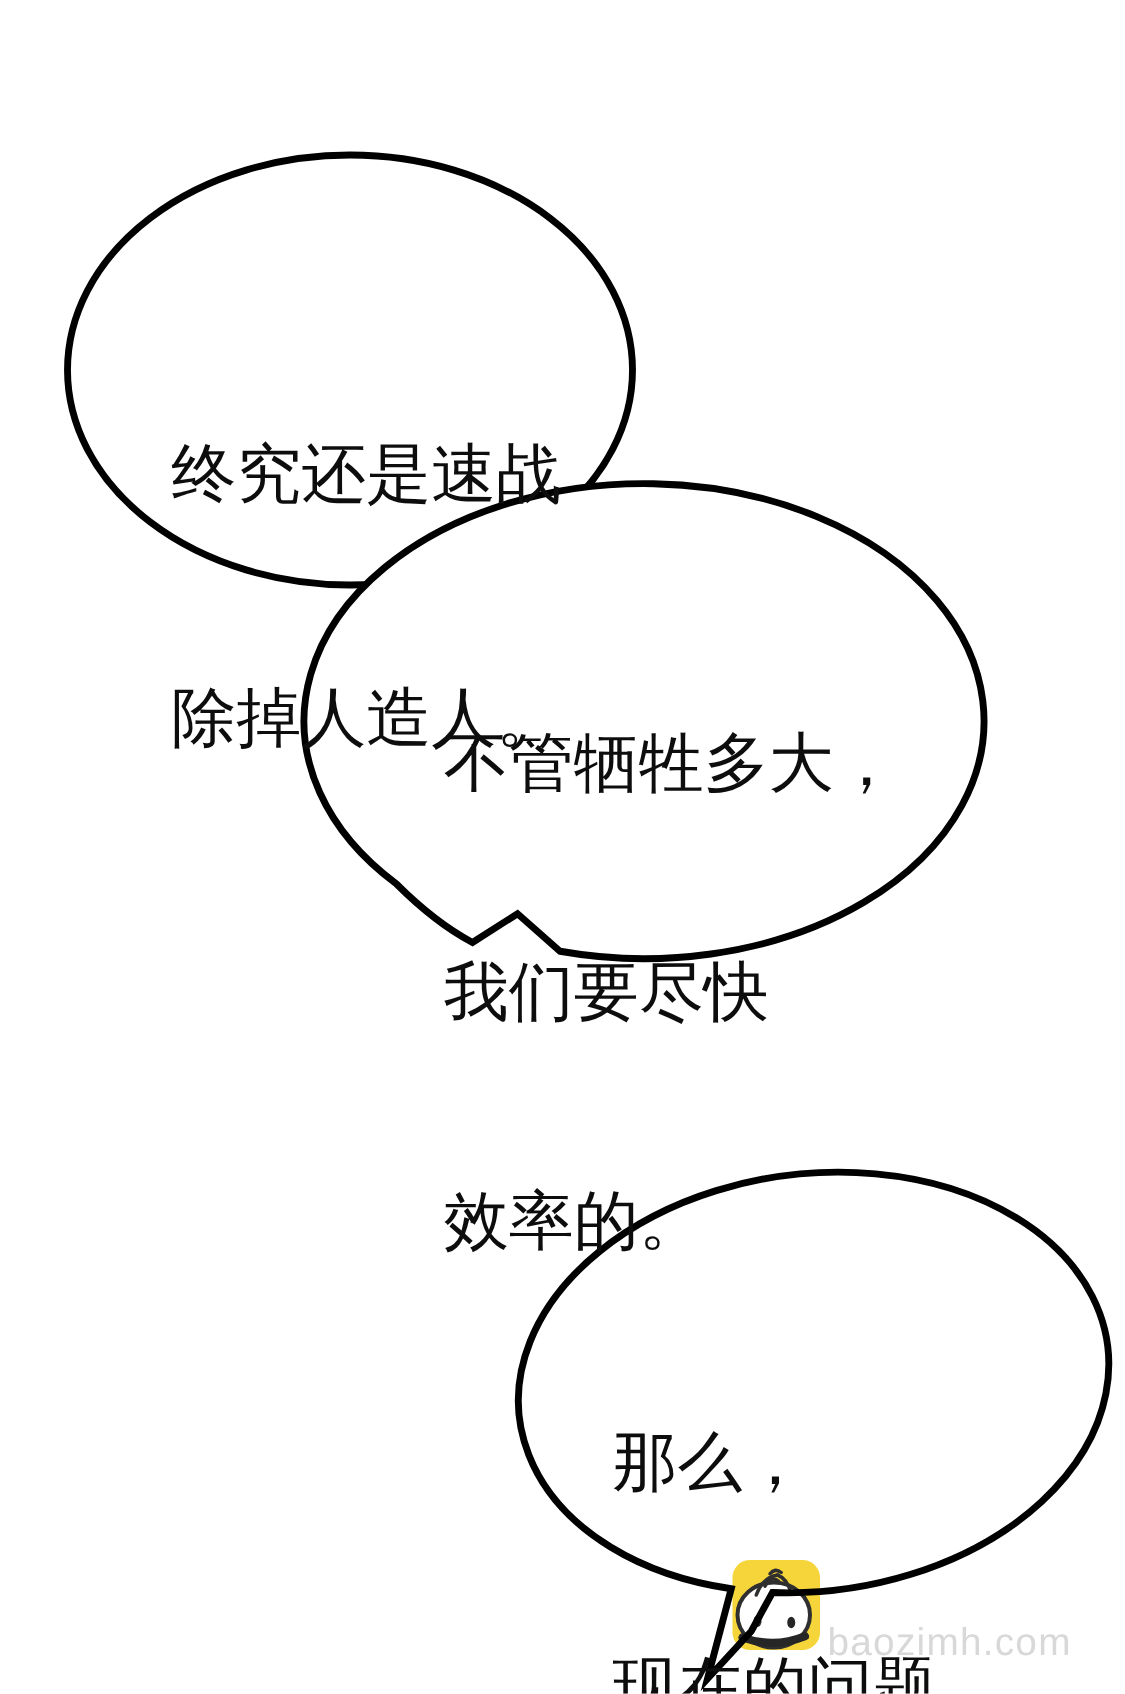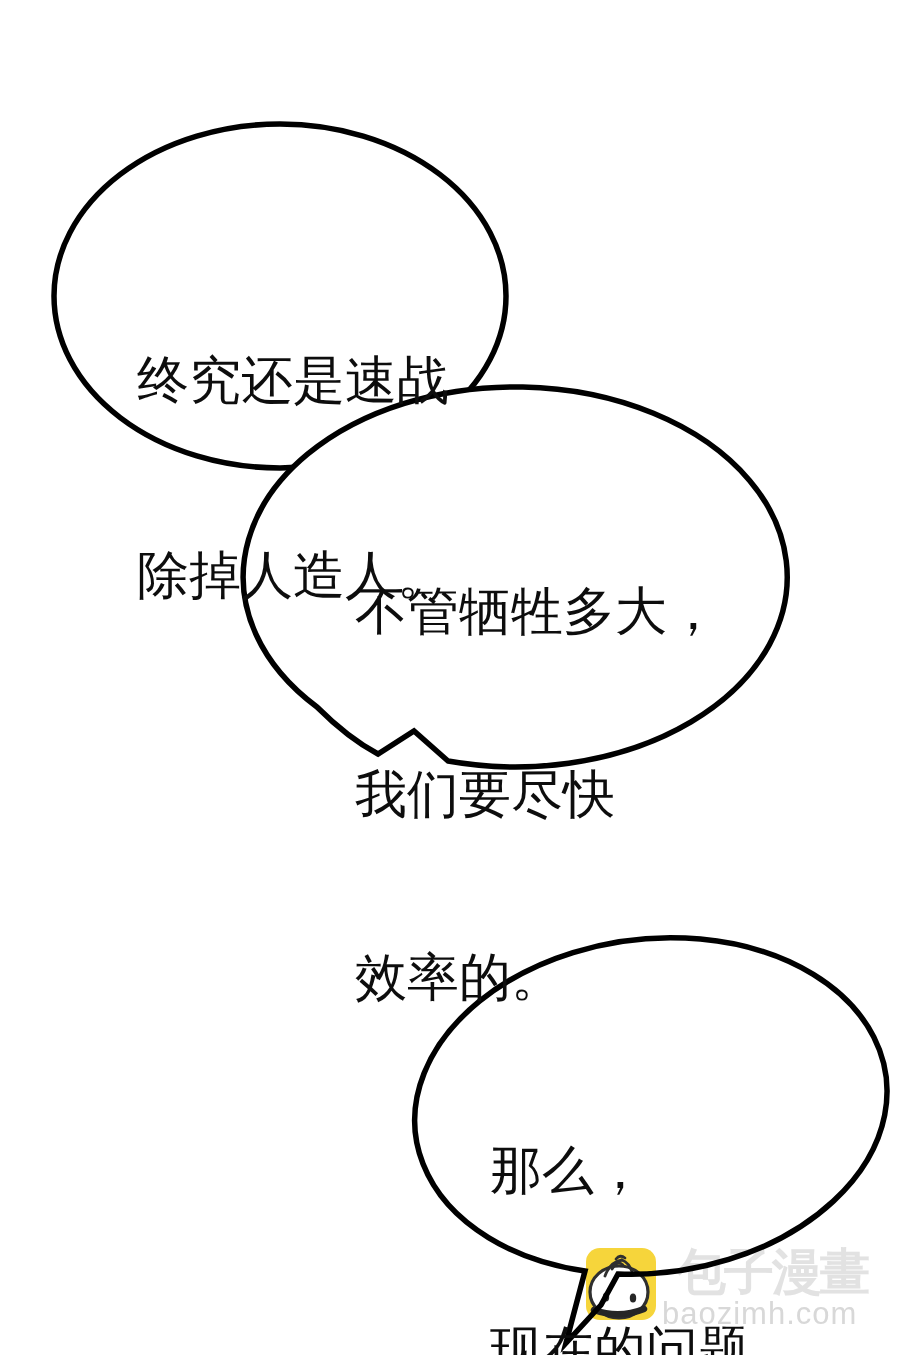--- a/index.html
+++ b/index.html
@@ -67,17 +67,16 @@
       <g fill="none" stroke="#2f2f2f" stroke-width="2.8" stroke-linecap="round">
         <path d="M 20 29 Q 25 15 37 13"></path>
         <path d="M 48 28 Q 45 16 37 13"></path>
         <path d="M 27 22 Q 32 13 38 18"></path>
         <path d="M 31 12 Q 35 7 40 11"></path>
       </g>
       <ellipse cx="21" cy="50" rx="3.2" ry="4.6" fill="#262626"></ellipse>
       <ellipse cx="48" cy="51" rx="3.2" ry="4.6" fill="#262626"></ellipse>
       <path d="M 9 63 Q 34 72 59 62" fill="none" stroke="#262626" stroke-width="6.5" stroke-linecap="round"></path>
     </svg>
-    <div class="wm-brand" style="color: rgb(226, 226, 226);">包子漫畫</div>
     <div class="wm-domain" style="color: rgb(216, 216, 216);">baozimh.com</div>
   </div>
 
 </div>
 
 </body></html>

